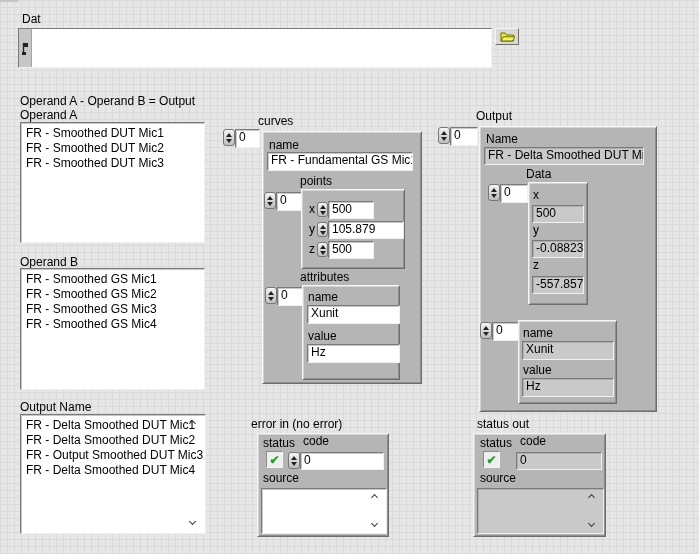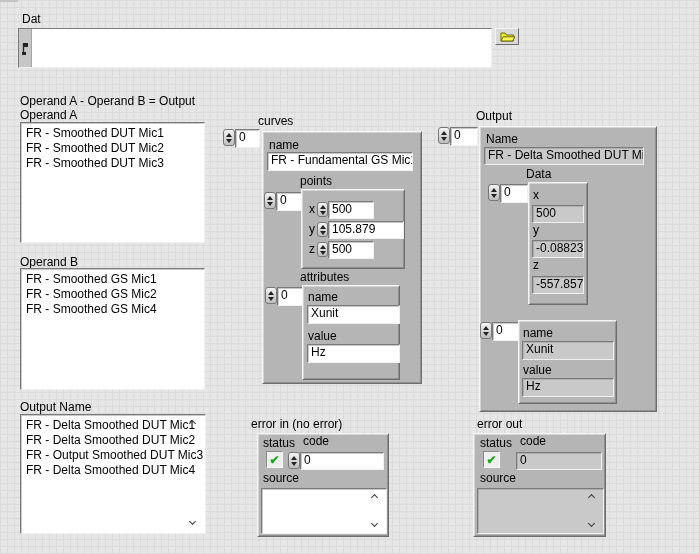--- a/index.html
+++ b/index.html
@@ -66,20 +66,21 @@
   <div class="listbox" style="left:20px;top:122px;width:178px;height:116px">
     <div class="li">FR - Smoothed DUT Mic1</div>
     <div class="li">FR - Smoothed DUT Mic2</div>
     <div class="li">FR - Smoothed DUT Mic3</div>
   </div>
 
   <div class="lbl" style="left:20px;top:256px">Operand B</div>
   <div class="listbox" style="left:20px;top:268px;width:178px;height:117px">
     <div class="li">FR - Smoothed GS Mic1</div>
     <div class="li">FR - Smoothed GS Mic2</div>
+    <div class="li">FR - Smoothed GS Mic3</div>
     <div class="li">FR - Smoothed GS Mic4</div>
   </div>
 
   <div class="lbl" style="left:20px;top:401px">Output Name</div>
   <div class="listbox" style="left:20px;top:414px;width:179px;height:115px">
     <div class="li">FR - Delta Smoothed DUT Mic1</div>
     <div class="li">FR - Delta Smoothed DUT Mic2</div>
     <div class="li">FR - Output Smoothed DUT Mic3</div>
     <div class="li">FR - Delta Smoothed DUT Mic4</div>
   </div>
@@ -187,21 +188,21 @@
   <div class="spin" style="left:288px;top:452px">
       <span class="tu"></span>
       <span class="td"></span>
     </div>
   <div class="fw" style="left:300px;top:452px;width:76px;height:14px">0</div>
   <div class="lbl" style="left:263px;top:472px">source</div>
   <div class="fw" style="left:261px;top:488px;width:118px;height:42px"></div>
   <div class="chev up" style="left:370px;top:492px"></div>
   <div class="chev dn" style="left:370px;top:520px"></div>
 
-  <div class="lbl" style="left:477px;top:418px">error out</div>
+  <div class="lbl" style="left:477px;top:418px">status out</div>
   <div class="panel" style="left:473px;top:433px;width:131px;height:102px"></div>
   <div class="lbl" style="left:480px;top:437px">status</div>
   <div class="lbl" style="left:520px;top:435px">code</div>
   <div class="check" style="left:483px;top:451px">
       <span>✔</span>
     </div>
   <div class="fg" style="left:516px;top:452px;width:78px;height:14px">0</div>
   <div class="lbl" style="left:480px;top:472px">source</div>
   <div class="fg" style="left:477px;top:488px;width:119px;height:42px"></div>
   <div class="chev up" style="left:587px;top:492px"></div>

